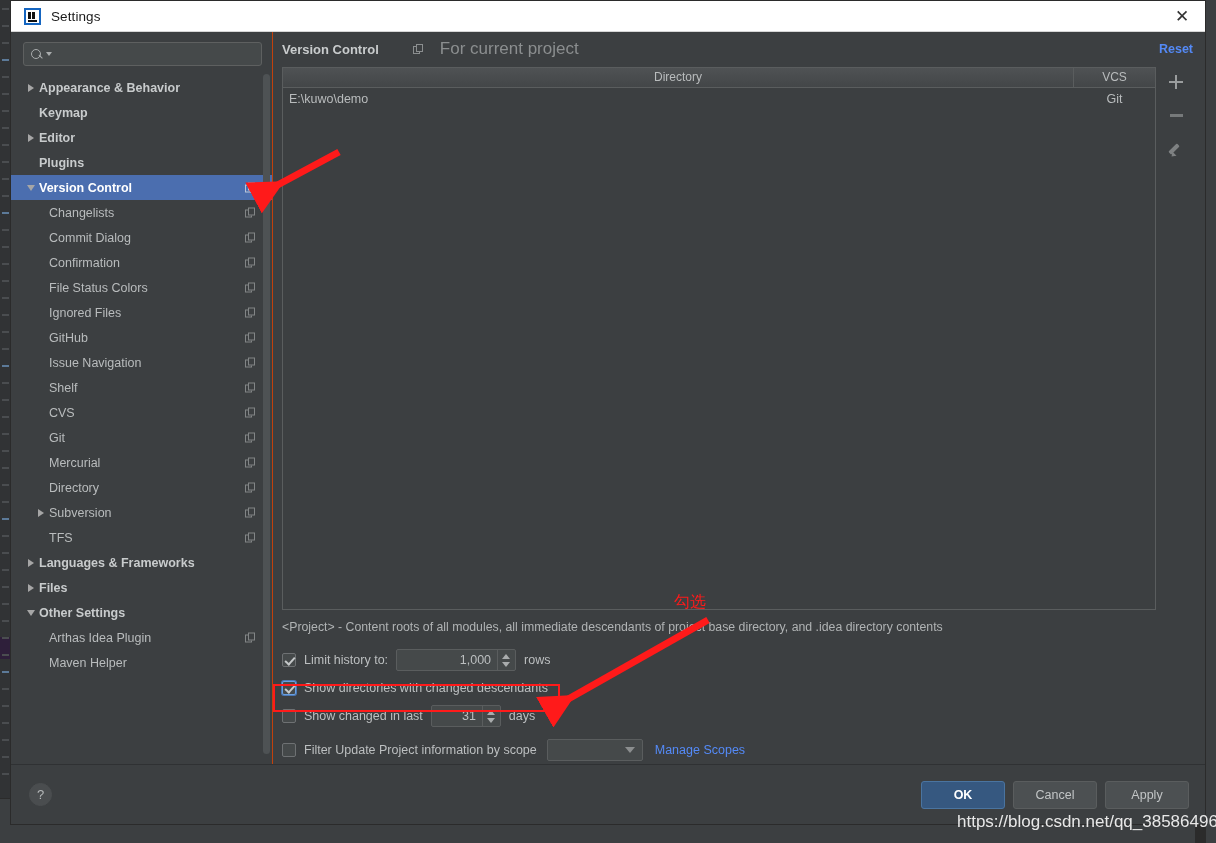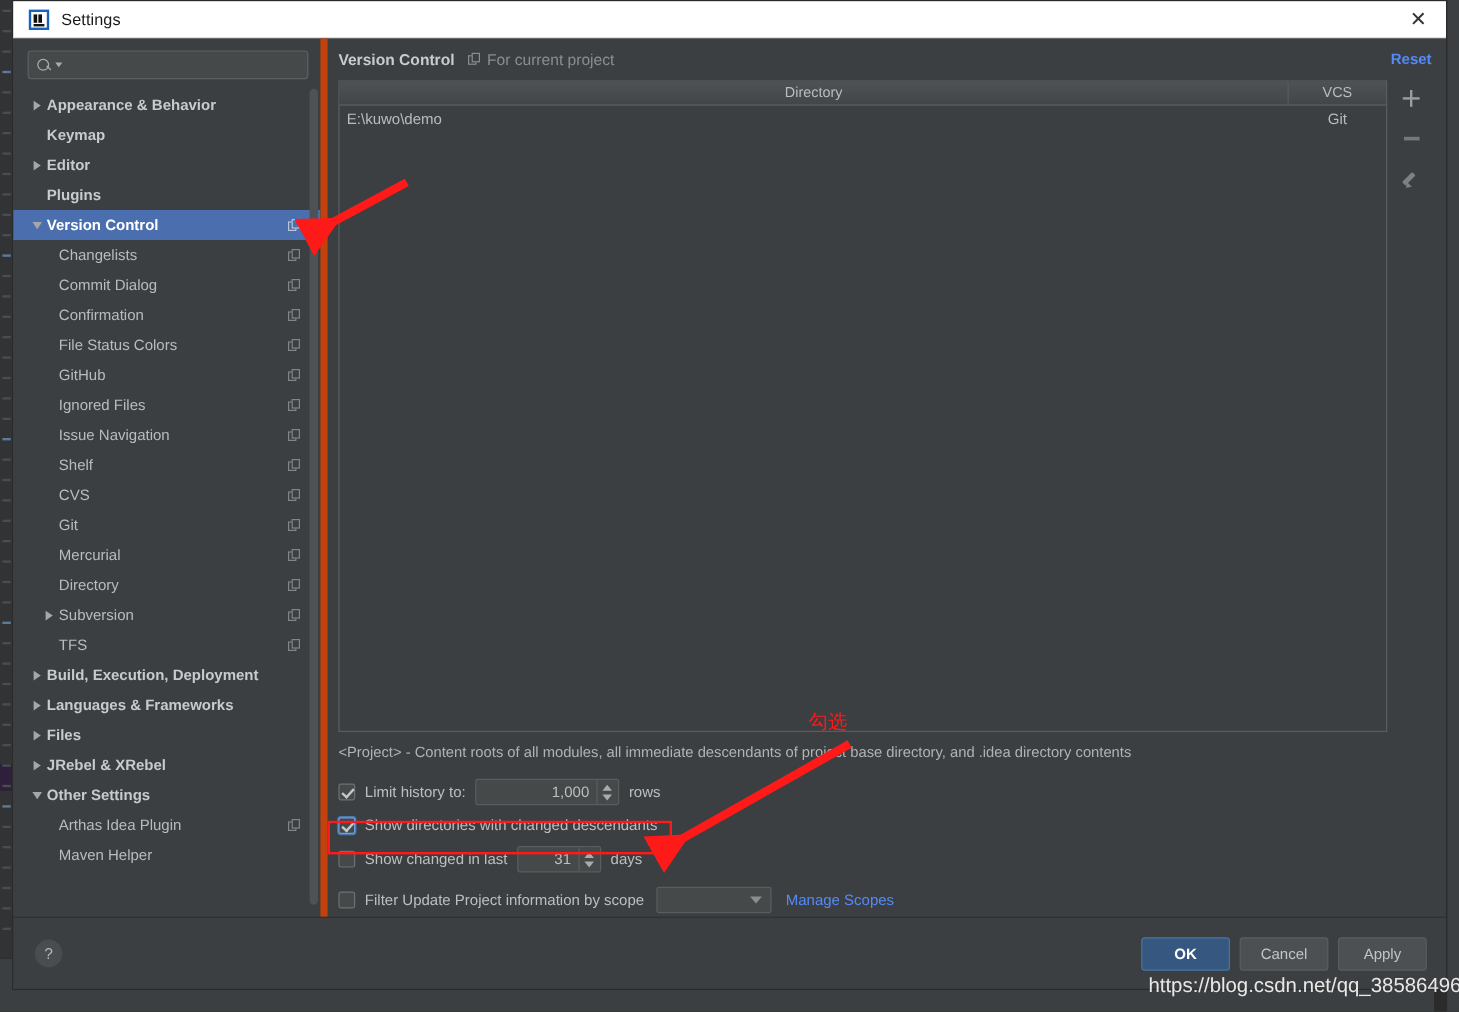--- a/index.html
+++ b/index.html
@@ -83,21 +83,21 @@
     color: #333; font-size: 17px; cursor: pointer; user-select: none;
   }
 
   
   #dialog-body { flex: 1; display: flex; min-height: 0; }
 
   
   #sidebar {
     width: 262px; flex: 0 0 262px; background: #3c3f41;
     display: flex; flex-direction: column; position: relative;
-    border-right: 6px solid #c2410c;
+    border-right: 1px solid #c2410c;
   }
   #search-wrap { padding: 10px 10px 8px 12px; }
   #search-box {
     height: 24px; background: #45494a; border: 1px solid #5e6060; border-radius: 3px;
     display: flex; align-items: center; padding: 0 6px;
   }
   #search-icon-g { width: 15px; height: 15px; position: relative; flex: 0 0 15px; }
   #search-icon-g::before {
     content: ""; position: absolute; left: 1px; top: 2px; width: 8px; height: 8px;
     border: 1.4px solid #a9acad; border-radius: 50%;
@@ -163,22 +163,22 @@
   
   #content {
     flex: 1; display: flex; flex-direction: column; min-width: 0;
     background: #3c3f41; padding: 0;
   }
   #content-header {
     display: flex; align-items: center; height: 36px; padding: 0 12px 0 9px;
   }
   #pane-title { font-size: 13px; font-weight: bold; color: #c9cccd; }
   #for-project {
-    margin-left: 11px; display: flex; align-items: center; gap: 5px;
-    font-size: 13px; color: #8b8e8f;
+    margin-left: 34px; display: flex; align-items: center; gap: 16px;
+    font-size: 17px; color: #8b8e8f;
   }
   #for-project-icon { width: 11px; height: 11px; position: relative; }
   #for-project-icon .a {
     position: absolute; left: 0; top: 2px; width: 7px; height: 8px; border: 1.2px solid #8b8e8f;
   }
   #for-project-icon .b {
     position: absolute; left: 3px; top: 0; width: 7px; height: 8px; border: 1.2px solid #8b8e8f;
     background: #3c3f41;
   }
   #reset-link {
@@ -273,21 +273,21 @@
     height: 60px; flex: 0 0 60px; border-top: 1px solid #2f3133;
     display: flex; align-items: center; padding: 0 16px 0 18px; position: relative;
   }
   #help-btn {
     width: 23px; height: 23px; border-radius: 50%; background: #4a4d4f;
     color: #b5b8b9; font-size: 13px; display: flex; align-items: center; justify-content: center;
     cursor: pointer; border: 1px solid #4a4d4f;
   }
   #footer-buttons { margin-left: auto; display: flex; gap: 8px; }
   .dlg-btn {
-    width: 74px; height: 28px; border-radius: 3px; font-size: 12.5px;
+    width: 84px; height: 28px; border-radius: 3px; font-size: 12.5px;
     display: flex; align-items: center; justify-content: center; cursor: pointer;
     border: 1px solid #5a5d5e; background: #4c5052; color: #c2c5c6;
   }
   .dlg-btn.primary { background: #365880; border-color: #4a74a0; color: #ffffff; font-weight: bold; }
 
   
   #overlay { position: absolute; inset: 0; pointer-events: none; }
   #hl-box {
     position: absolute; left: 273px; top: 684px; width: 287px; height: 28px;
     border: 2.5px solid #ff1a1a;
@@ -449,29 +449,29 @@
           <div class="tree-row lvl2">
             <span class="arrow"></span>
             <span class="label">File Status Colors</span>
             <span class="proj-icon">
               <span class="a"></span>
               <span class="b"></span>
             </span>
           </div>
           <div class="tree-row lvl2">
             <span class="arrow"></span>
+            <span class="label">Ignored Files</span>
+            <span class="proj-icon">
+              <span class="a"></span>
+              <span class="b"></span>
+            </span>
+          </div>
+          <div class="tree-row lvl2">
+            <span class="arrow"></span>
             <span class="label">GitHub</span>
-            <span class="proj-icon">
-              <span class="a"></span>
-              <span class="b"></span>
-            </span>
-          </div>
-          <div class="tree-row lvl2">
-            <span class="arrow"></span>
-            <span class="label">Ignored Files</span>
             <span class="proj-icon">
               <span class="a"></span>
               <span class="b"></span>
             </span>
           </div>
           <div class="tree-row lvl2">
             <span class="arrow"></span>
             <span class="label">Issue Navigation</span>
             <span class="proj-icon">
               <span class="a"></span>
@@ -533,39 +533,27 @@
             <span class="label">TFS</span>
             <span class="proj-icon">
               <span class="a"></span>
               <span class="b"></span>
             </span>
           </div>
           <div class="tree-row lvl1 bold">
             <span class="arrow">
               <i></i>
             </span>
-            <span class="label">Build, Execution, Deployment</span>
+            <span class="label">Languages &amp; Frameworks</span>
           </div>
           <div class="tree-row lvl1 bold">
             <span class="arrow">
               <i></i>
             </span>
-            <span class="label">Languages &amp; Frameworks</span>
-          </div>
-          <div class="tree-row lvl1 bold">
-            <span class="arrow">
-              <i></i>
-            </span>
             <span class="label">Files</span>
-          </div>
-          <div class="tree-row lvl1 bold">
-            <span class="arrow">
-              <i></i>
-            </span>
-            <span class="label">JRebel &amp; XRebel</span>
           </div>
           <div class="tree-row lvl1 bold">
             <span class="arrow open">
               <i></i>
             </span>
             <span class="label">Other Settings</span>
           </div>
           <div class="tree-row lvl2">
             <span class="arrow"></span>
             <span class="label">Arthas Idea Plugin</span>

